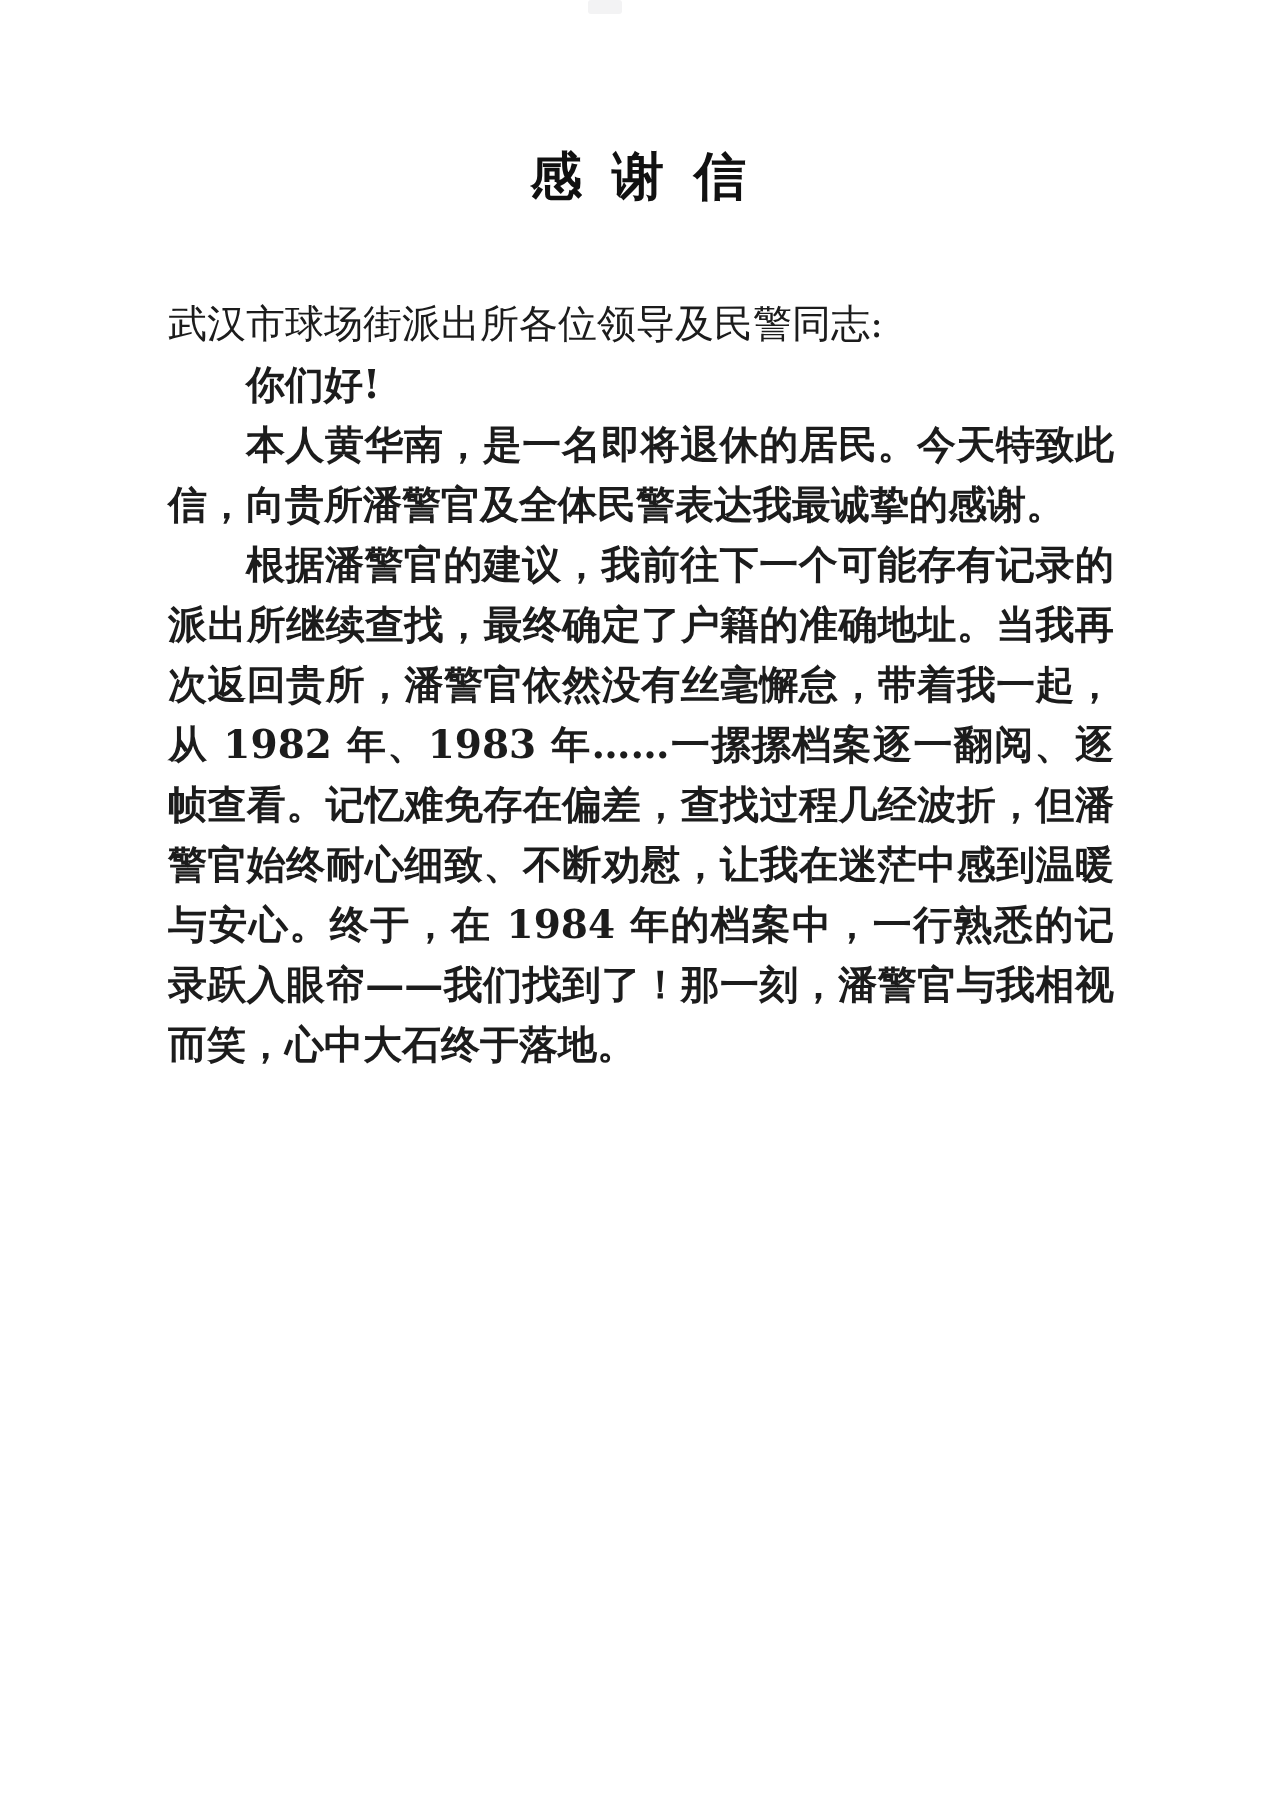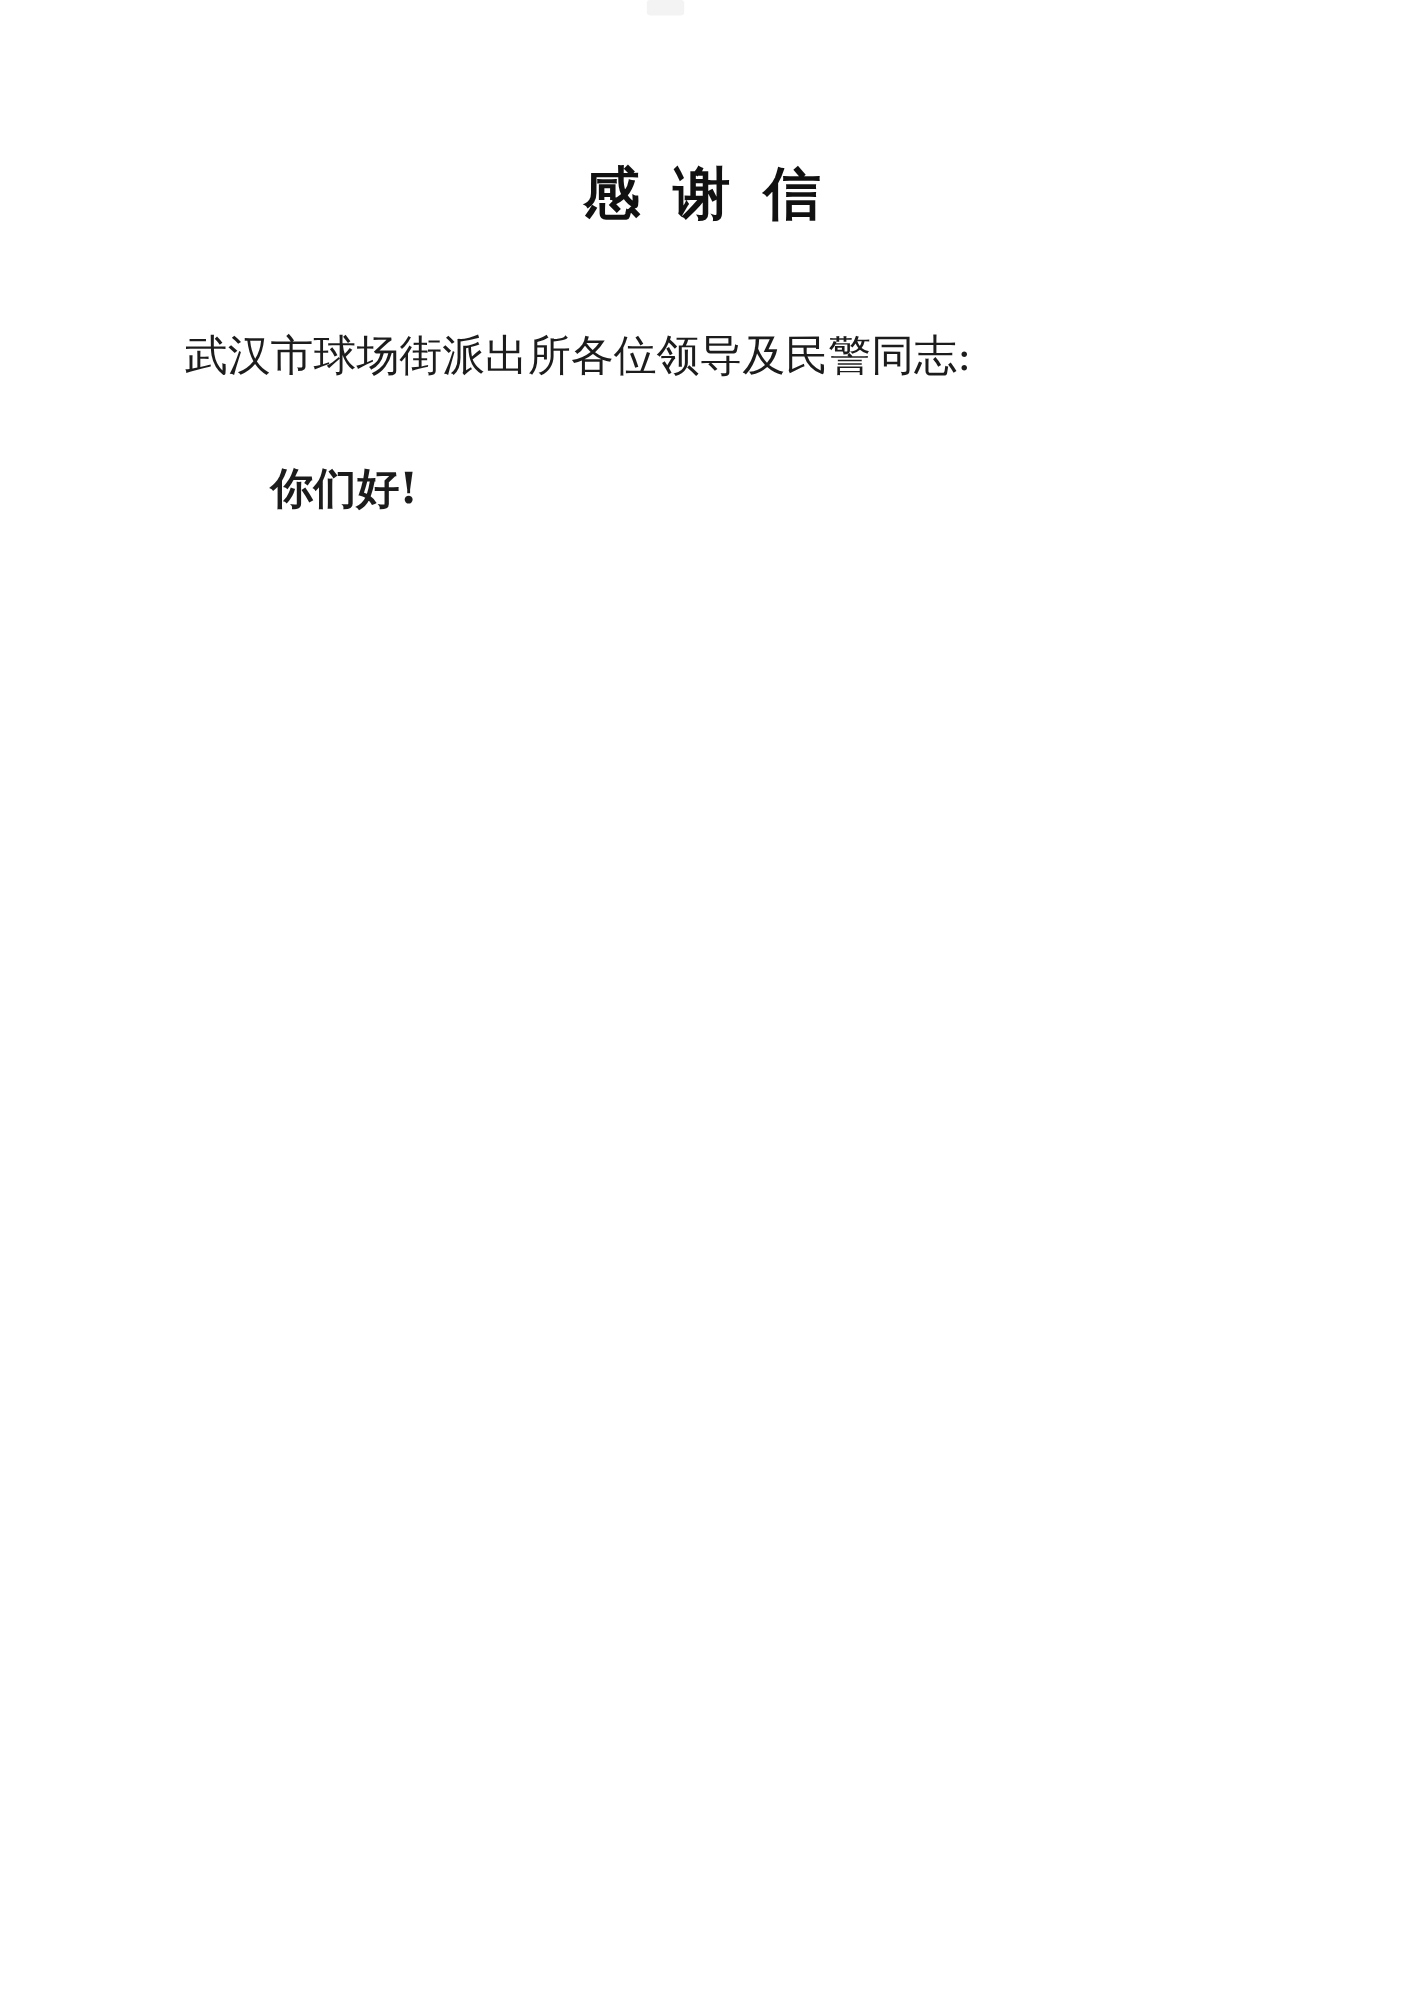--- a/index.html
+++ b/index.html
@@ -27,21 +27,20 @@
     font-family: "DejaVu Serif", "Liberation Serif", serif;
   }
   .letter-body p {
     font-size: 39px;
     line-height: 60px;
     text-align: justify;
     text-justify: inter-ideograph;
     color: #1c1c1c;
   }
   .salutation {
-    margin-bottom: 60px;
   }
   .indent {
     text-indent: 2em;
     font-weight: bold;
   }
   .scan-artifact-top {
     position: absolute;
     left: 588px;
     top: 0;
     width: 34px;
@@ -66,21 +65,23 @@
 <div class="page">
 
   <h1 class="title">感 谢 信</h1>
 
   <div class="letter-body">
 
     <p class="salutation">武汉市球场街派出所各位领导及民警同志:</p>
 
     <p class="indent">你们好!</p>
 
+    <p class="indent">本人黄华南，是一名即将退休的居民。今天特致此信，向贵所潘警官及全体民警表达我最诚挚的感谢。</p>
 
 
+    <p class="indent">根据潘警官的建议，我前往下一个可能存有记录的派出所继续查找，最终确定了户籍的准确地址。当我再次返回贵所，潘警官依然没有丝毫懈怠，带着我一起，从 1982 年、1983 年……一摞摞档案逐一翻阅、逐帧查看。记忆难免存在偏差，查找过程几经波折，但潘警官始终耐心细致、不断劝慰，让我在迷茫中感到温暖与安心。终于，在 1984 年的档案中，一行熟悉的记录跃入眼帘——我们找到了！那一刻，潘警官与我相视而笑，心中大石终于落地。</p>
 
   </div>
 
   <div class="scan-artifact-top"></div>
   <div class="scan-artifact-bottom"></div>
 
 </div>
 
 </body></html>

